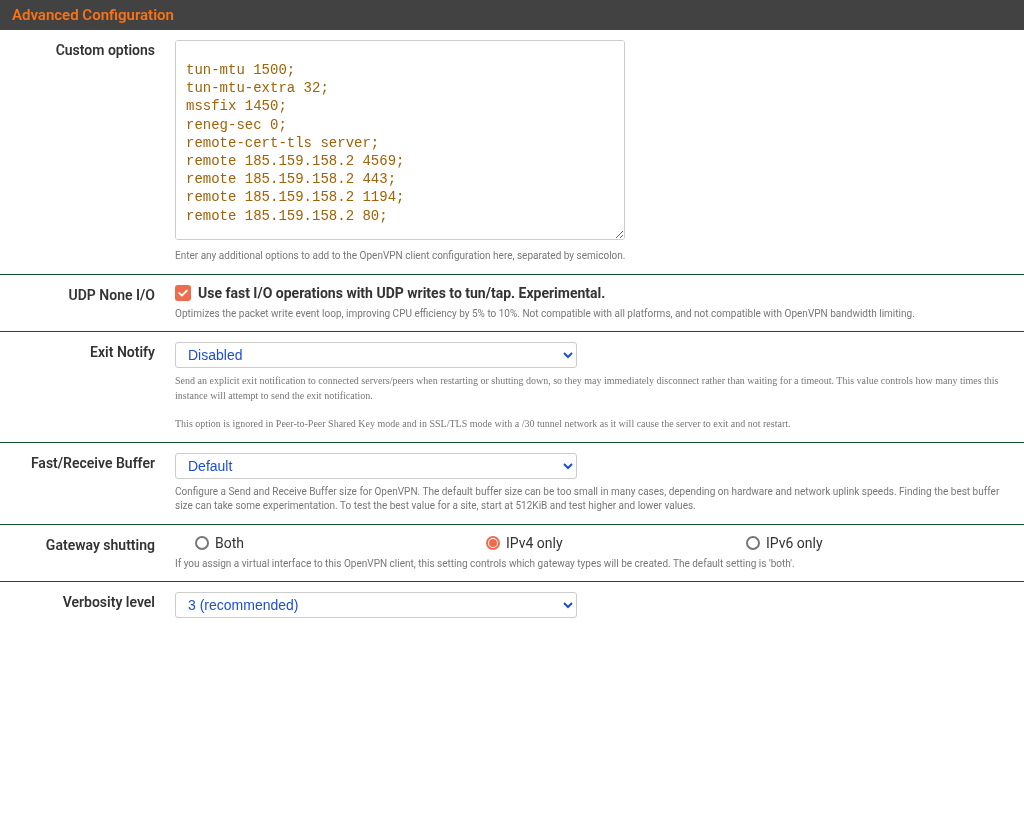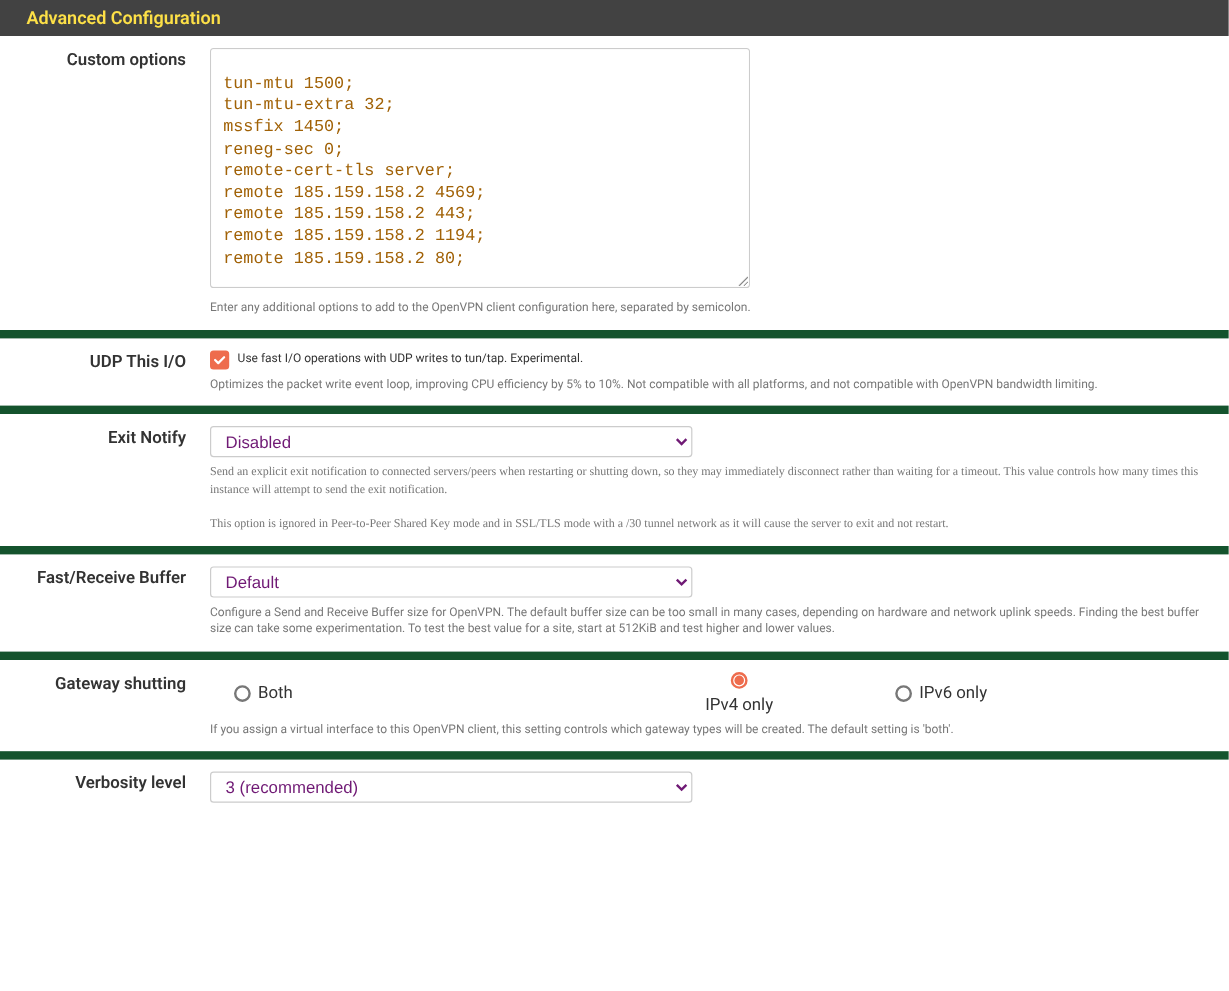--- a/index.html
+++ b/index.html
@@ -8,28 +8,28 @@
       padding: 0;
     }
     body {
       font-family: -apple-system, BlinkMacSystemFont, "Segoe UI", Roboto, "Helvetica Neue", Arial, sans-serif;
       font-size: 14px;
       color: #333;
       background: #fff;
     }
     .panel-header {
       background: #424242;
-      color: #fde047;
-      padding: 6px 22px;
+      color: #f97316;
+      padding: 6px 12px;
       font-size: 15px;
       font-weight: 600;
     }
     .form-group {
       display: flex;
-      border-bottom: 7px solid #14532d;
+      border-bottom: 1px solid #14532d;
       padding: 10px 0;
     }
     .form-group.no-border {
       border-bottom: none;
     }
     .label-col {
       width: 175px;
       flex-shrink: 0;
       text-align: right;
       padding-right: 20px;
@@ -55,21 +55,21 @@
       line-height: 1.3;
     }
     select {
       width: 402px;
       height: 26px;
       border: 1px solid #ccc;
       border-radius: 3px;
       padding: 2px 8px;
       font-size: 14px;
       background: #fff;
-      color: #701a75;
+      color: #1d4ed8;
     }
     .help-text {
       color: #777;
       font-size: 10px;
       line-height: 1.45;
       margin-top: 6px;
     }
     .help-text p {
       margin-bottom: 14px;
       font-family: Liberation Serif, serif;
@@ -91,34 +91,35 @@
       align-items: center;
       justify-content: center;
       flex-shrink: 0;
       cursor: pointer;
     }
     .checkbox-custom svg {
       width: 12px;
       height: 12px;
     }
     .checkbox-label {
-      font-size: 10px;
-      color: #333;
+      font-size: 14px;
+      color: #333;
+      font-weight: bold;
     }
     .radio-row {
       display: flex;
       margin-bottom: 6px;
     }
     .radio-item {
       display: flex;
       align-items: center;
       gap: 6px;
     }
     .radio-item:nth-child(1) { width: 291px; margin-left: 20px; }
-    .radio-item:nth-child(2) { width: 260px; flex-direction: column; }
+    .radio-item:nth-child(2) { width: 260px; }
     .radio-item:nth-child(3) { }
     .radio-custom {
       width: 14px;
       height: 14px;
       border: 2px solid #777;
       border-radius: 50%;
       display: inline-flex;
       align-items: center;
       justify-content: center;
       flex-shrink: 0;
@@ -156,21 +157,21 @@
 remote-cert-tls server;
 remote 185.159.158.2 4569;
 remote 185.159.158.2 443;
 remote 185.159.158.2 1194;
 remote 185.159.158.2 80;</textarea>
     <div class="help-text">Enter any additional options to add to the OpenVPN client configuration here, separated by semicolon.</div>
   </div>
 </div>
 
 <div class="form-group">
-  <div class="label-col">UDP This I/O</div>
+  <div class="label-col">UDP None I/O</div>
   <div class="input-col">
     <div class="checkbox-row">
       <span class="checkbox-custom">
         <svg viewBox="0 0 16 16">
             <path d="M3 8 L6.5 11.5 L13 5" stroke="#fff" stroke-width="2.5" fill="none" stroke-linecap="round" stroke-linejoin="round"></path>
           </svg>
       </span>
       <span class="checkbox-label">Use fast I/O operations with UDP writes to tun/tap. Experimental.</span>
     </div>
     <div class="help-text">Optimizes the packet write event loop, improving CPU efficiency by 5% to 10%. Not compatible with all platforms, and not compatible with OpenVPN bandwidth limiting.</div>

